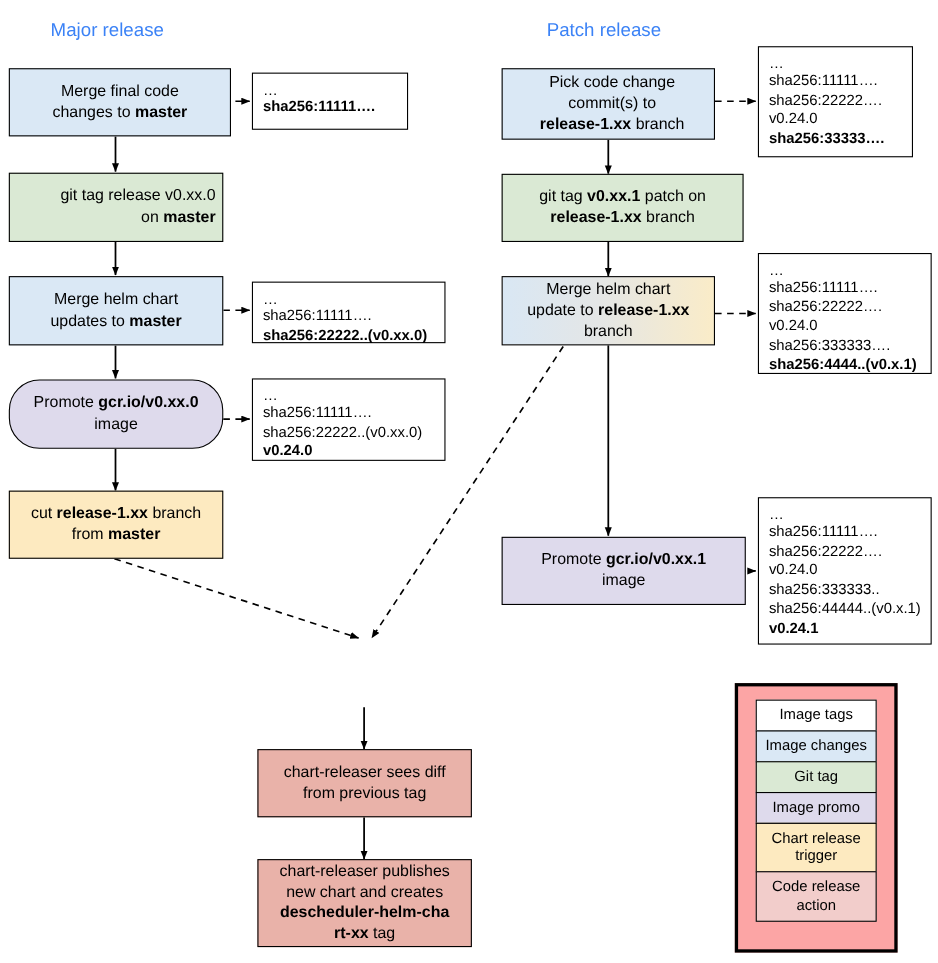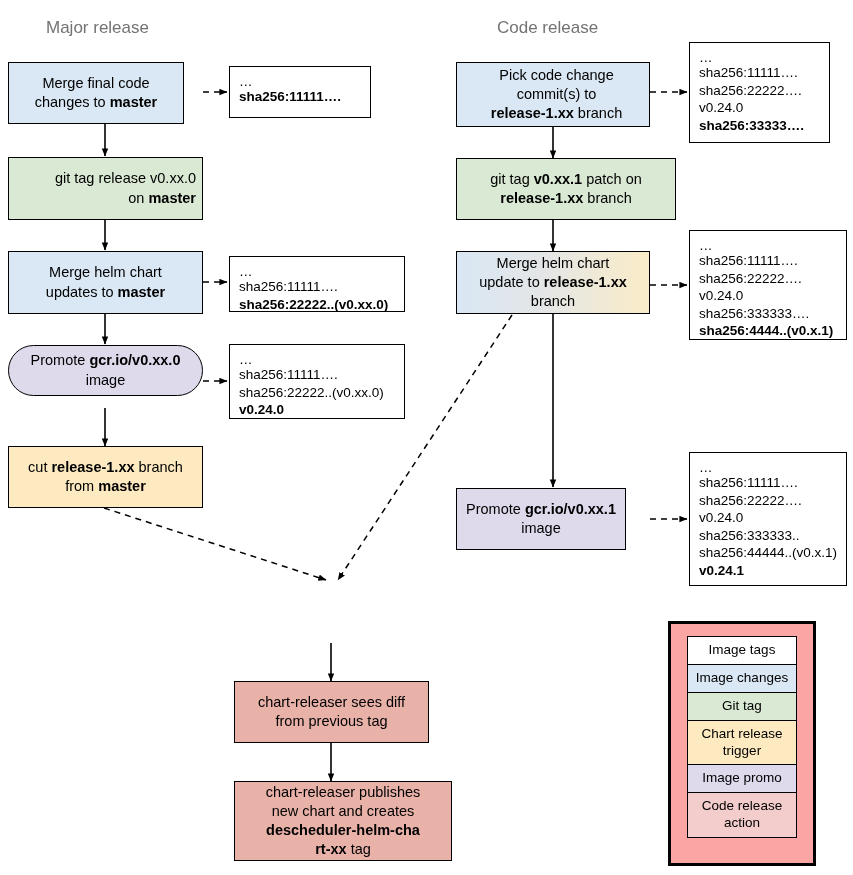--- a/index.html
+++ b/index.html
@@ -21,21 +21,21 @@
     position: absolute;
     left: 0;
     top: 0;
     width: 853px;
     height: 875px;
     pointer-events: none;
   }
   .col-title {
     position: absolute;
     font-size: 17px;
-    color: #737373;
+    color: #3b82f6;
     white-space: nowrap;
   }
   .node {
     position: absolute;
     box-sizing: border-box;
     border: 1px solid #000000;
     display: flex;
     align-items: center;
     justify-content: center;
     text-align: center;
@@ -139,35 +139,35 @@
       <line x1="650" y1="92" x2="687" y2="92"></line>
       <line x1="650" y1="285" x2="687" y2="285"></line>
       <line x1="650" y1="519" x2="687" y2="519"></line>
 
       <line x1="104" y1="508" x2="326" y2="580"></line>
       <line x1="512" y1="315" x2="338" y2="580"></line>
     </g>
   </svg>
 
   <div class="col-title" style="left:46px; top:18px;">Major release</div>
-  <div class="col-title" style="left:497px; top:18px;">Code release</div>
-
-  <div class="node n-blue" style="left:8px; top:62px; width:176px; height:62px;">
+  <div class="col-title" style="left:497px; top:18px;">Patch release</div>
+
+  <div class="node n-blue" style="left:8px; top:62px; width:202px; height:62px;">
     <span class="txt">Merge final code<br>changes to <b>master</b></span>
   </div>
 
   <div class="node n-green" style="left:8px; top:157px; width:195px; height:63px;text-align:right;">
     <span class="txt">git tag release v0.xx.0<br>on <b>master</b></span>
   </div>
 
   <div class="node n-blue" style="left:8px; top:251px; width:195px; height:63px;">
     <span class="txt">Merge helm chart<br>updates to <b>master</b></span>
   </div>
 
-  <div class="node n-purple" style="left:8px; top:345px; width:195px; height:51px;border-radius:28px;">
+  <div class="node n-purple" style="left:8px; top:345px; width:195px; height:63px;border-radius:28px;">
     <span class="txt">Promote <b>gcr.io/v0.xx.0</b><br>image</span>
   </div>
 
   <div class="node n-yellow" style="left:8px; top:446px; width:195px; height:62px;">
     <span class="txt">cut <b>release-1.xx</b> branch<br>from <b>master</b></span>
   </div>
 
   <div class="tagbox" style="left:229px; top:66px; width:142px; height:52px;">
     <span class="line dots">…</span>
     <span class="line b">sha256:11111….</span>
@@ -191,21 +191,21 @@
   </div>
 
   <div class="node n-green" style="left:456px; top:158px; width:220px; height:62px;">
     <span class="txt">git tag <b>v0.xx.1</b> patch on<br><b>release-1.xx</b> branch</span>
   </div>
 
   <div class="node n-grad" style="left:456px; top:251px; width:194px; height:63px;">
     <span class="txt">Merge helm chart<br>update to <b>release-1.xx</b><br>branch</span>
   </div>
 
-  <div class="node n-purple" style="left:456px; top:488px; width:170px; height:62px;">
+  <div class="node n-purple" style="left:456px; top:488px; width:222px; height:62px;">
     <span class="txt">Promote <b>gcr.io/v0.xx.1</b><br>image</span>
   </div>
 
   <div class="tagbox" style="left:689px; top:42px; width:141px; height:101px;">
     <span class="line dots">…</span>
     <span class="line">sha256:11111….</span>
     <span class="line">sha256:22222….</span>
     <span class="line">v0.24.0</span>
     <span class="line b">sha256:33333….</span>
   </div>
@@ -227,38 +227,38 @@
     <span class="line">sha256:333333..</span>
     <span class="line">sha256:44444..(v0.x.1)</span>
     <span class="line b">v0.24.1</span>
   </div>
 
 
   <div class="node n-pink" style="left:234px; top:681px; width:195px; height:62px;">
     <span class="txt">chart-releaser sees diff<br>from previous tag</span>
   </div>
 
-  <div class="node n-pink" style="left:234px; top:781px; width:218px; height:80px;">
+  <div class="node n-pink" style="left:234px; top:781px; width:195px; height:80px;">
     <span class="txt">chart-releaser publishes<br>new chart and creates<br><b>descheduler-helm-cha</b><br><b>rt-xx</b> tag</span>
   </div>
 
   <div id="legend" style="left:668px; top:621px; width:148px; height:245px;">
     <div class="legend-item lg-white">
       <span>Image tags</span>
     </div>
     <div class="legend-item lg-blue">
       <span>Image changes</span>
     </div>
     <div class="legend-item lg-green">
       <span>Git tag</span>
     </div>
+    <div class="legend-item lg-purple">
+      <span>Image promo</span>
+    </div>
     <div class="legend-item lg-yellow">
       <span>Chart release trigger</span>
     </div>
-    <div class="legend-item lg-purple">
-      <span>Image promo</span>
-    </div>
     <div class="legend-item lg-pink">
       <span>Code release action</span>
     </div>
   </div>
 
 </div>
 
 </body></html>

